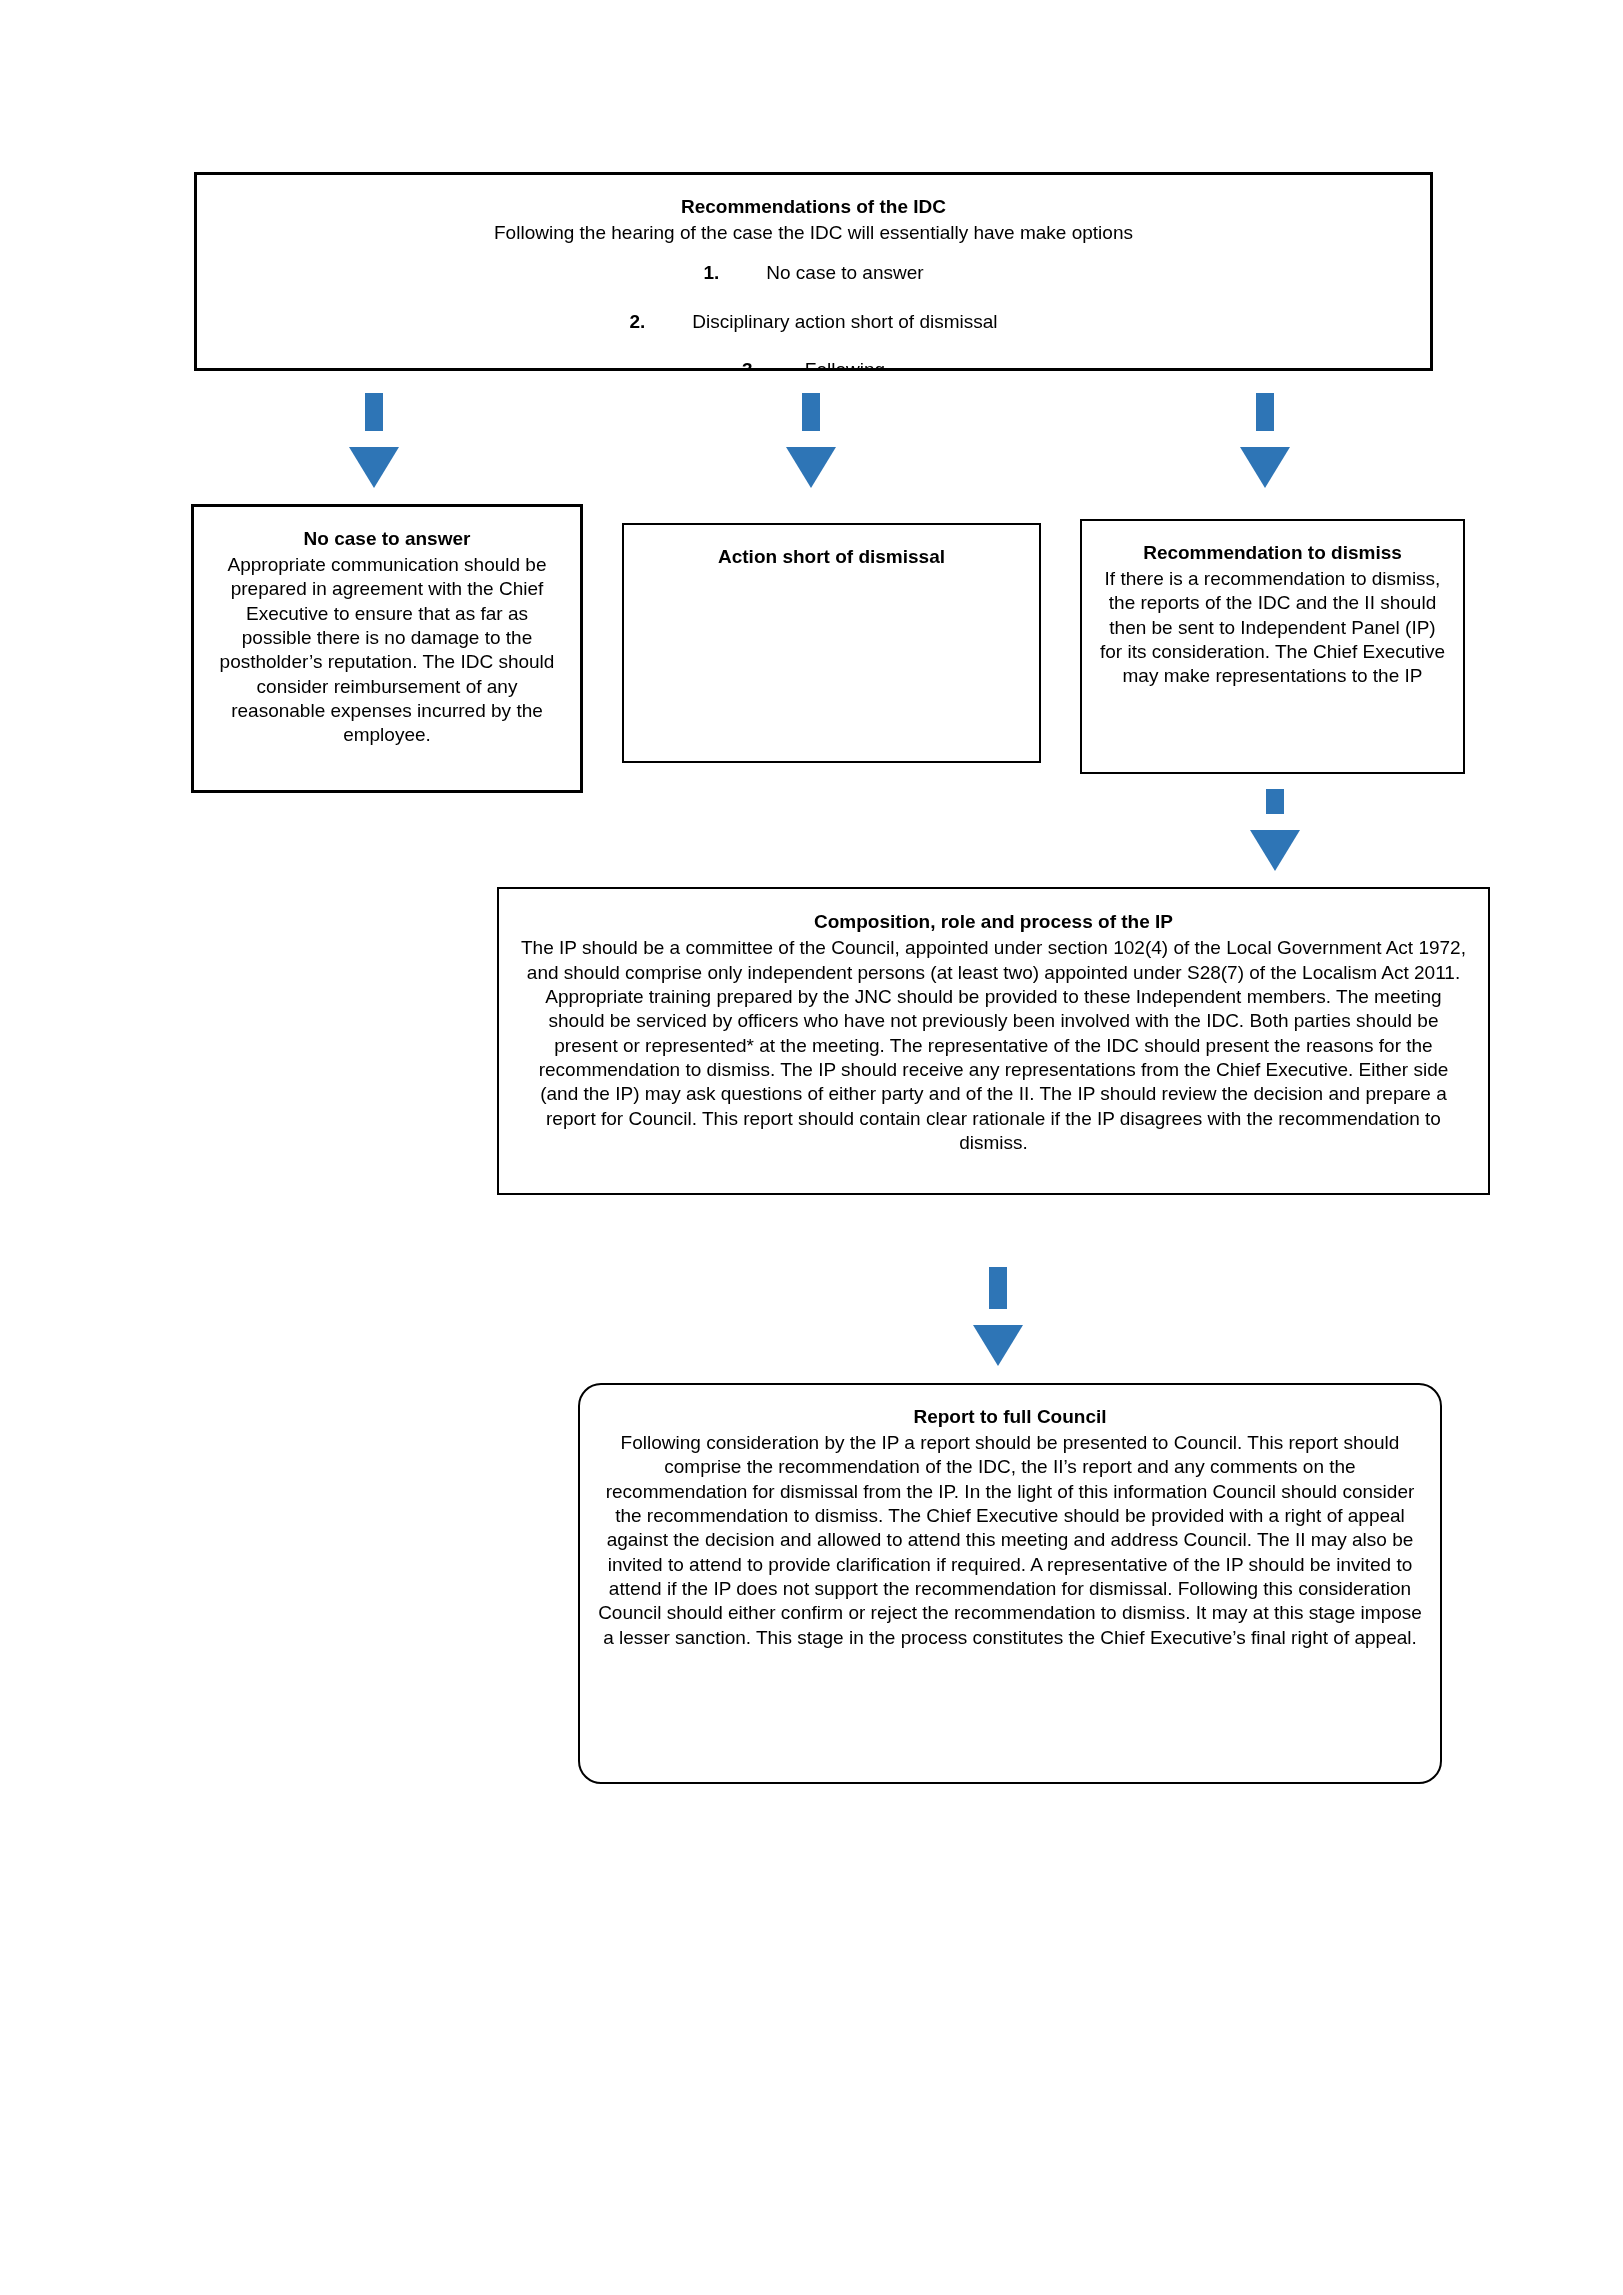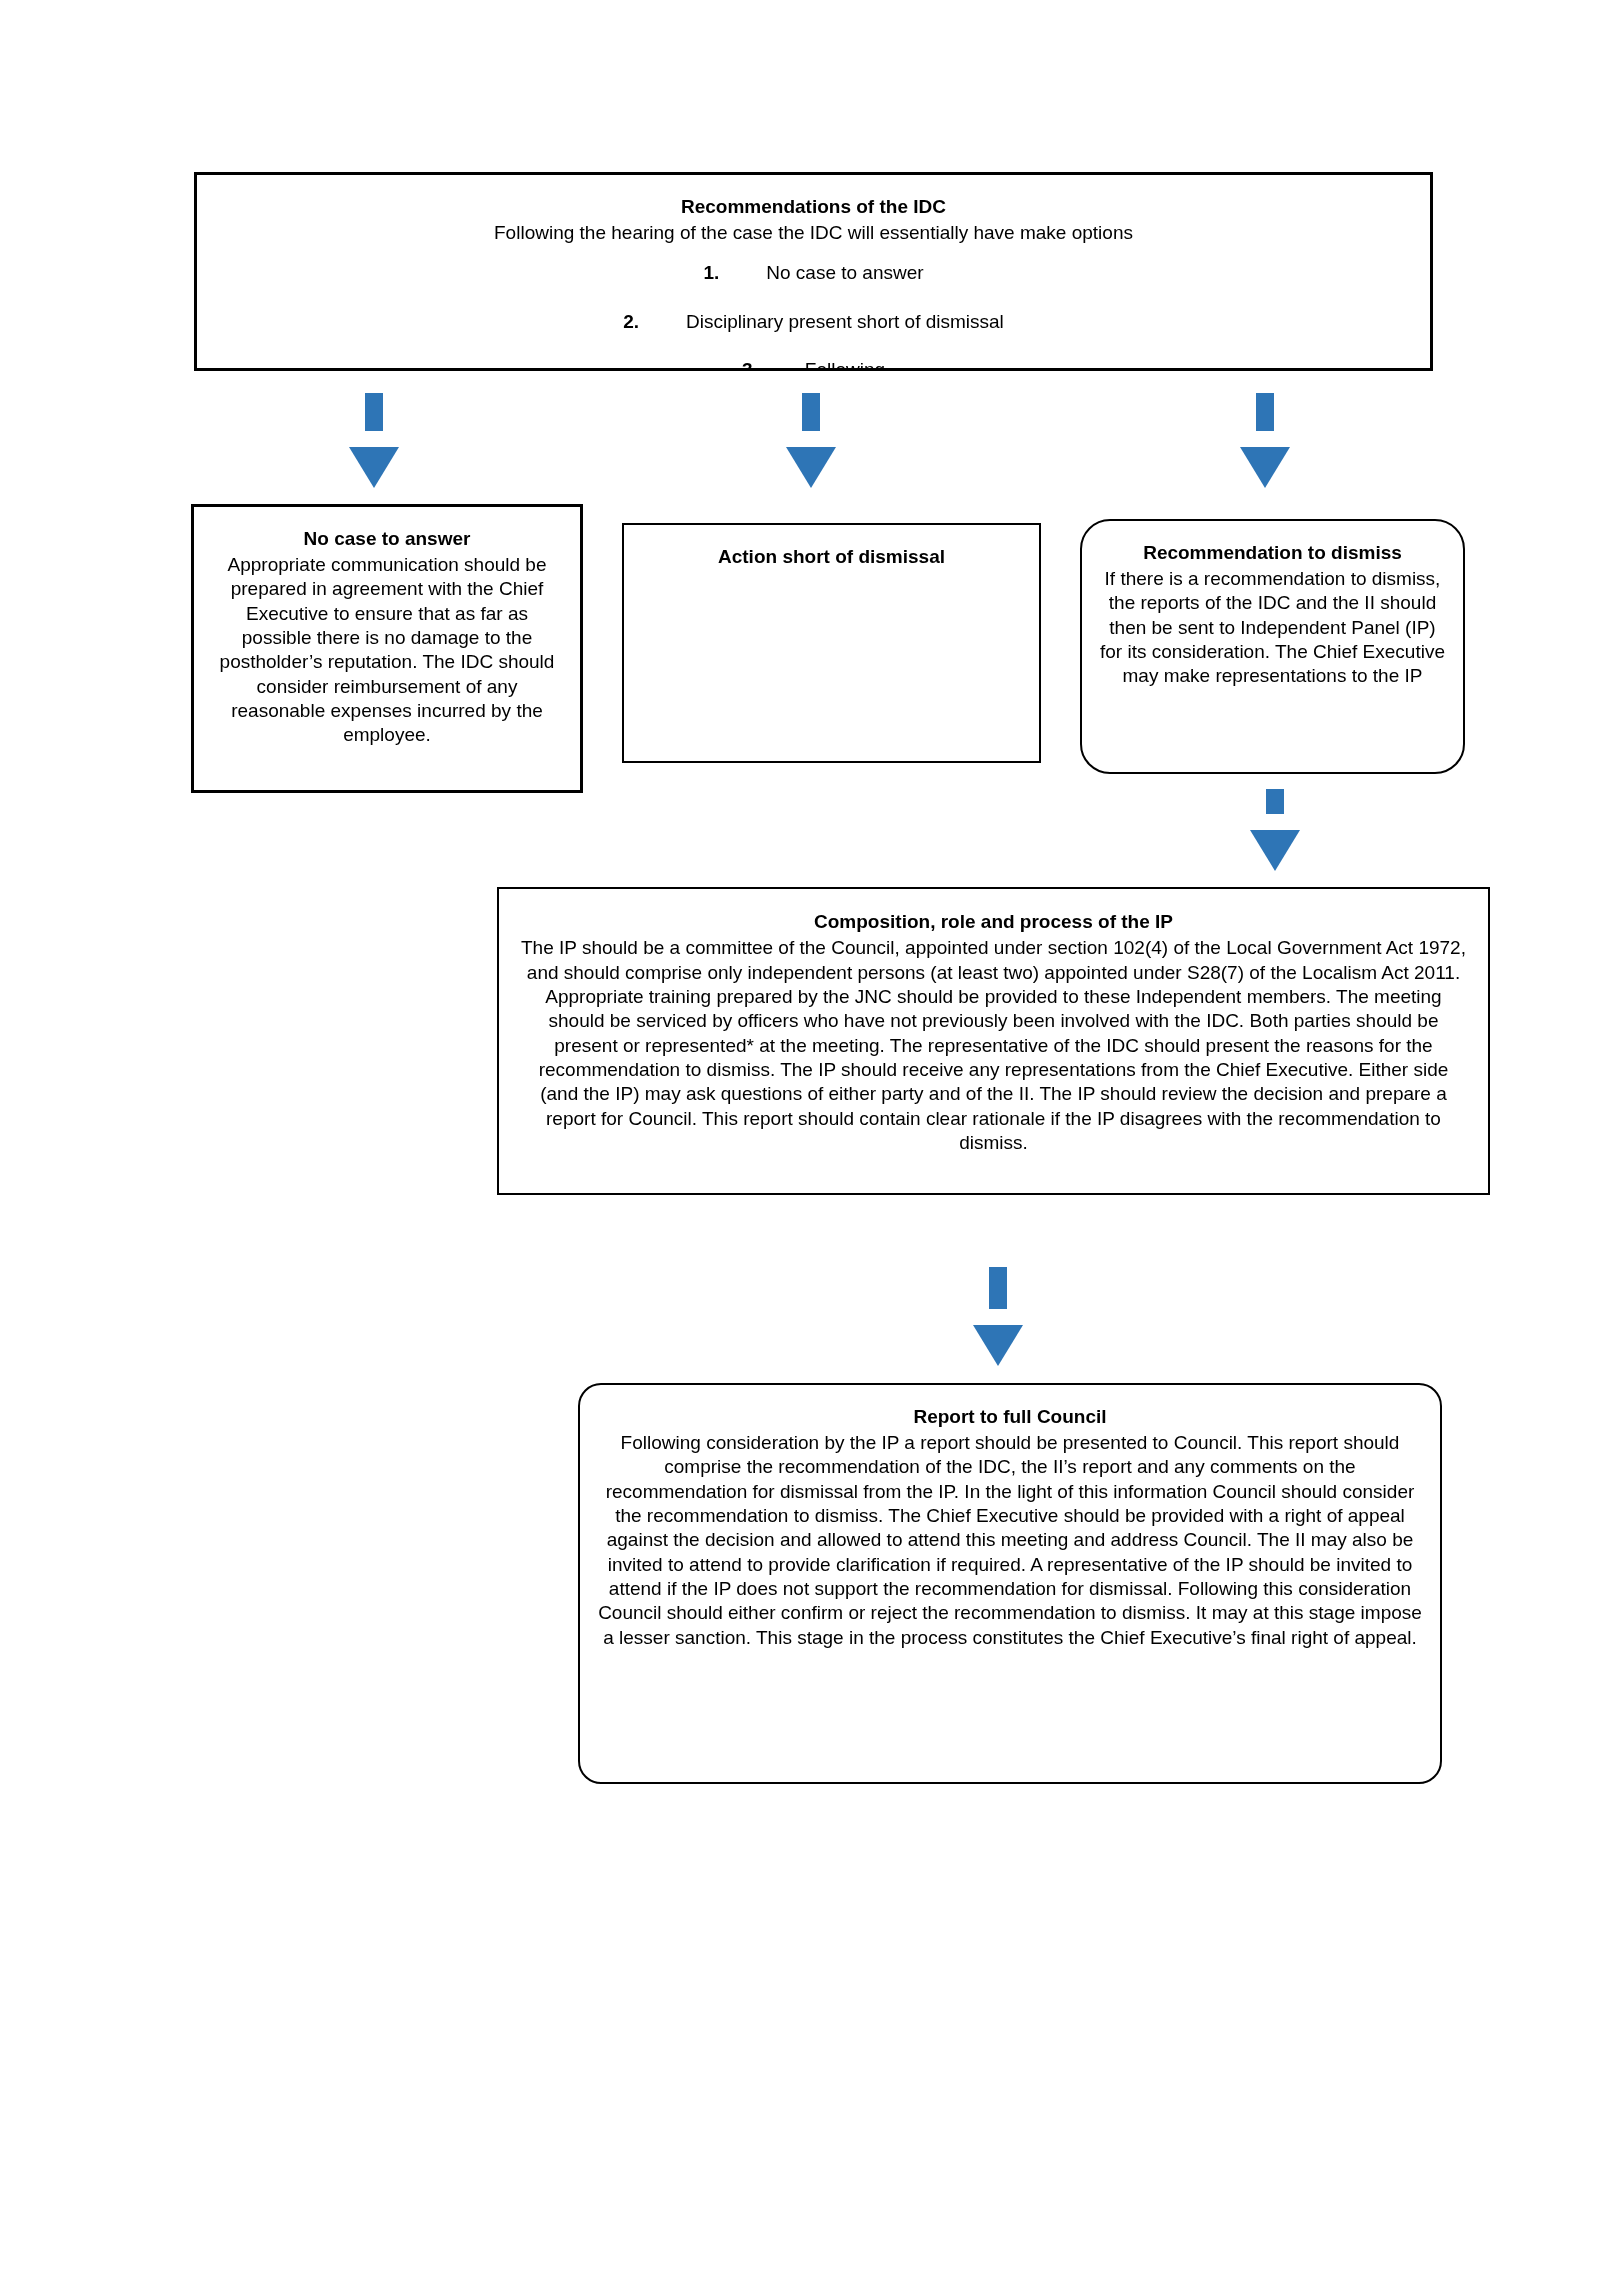--- a/index.html
+++ b/index.html
@@ -26,21 +26,21 @@
   .box h2 {
     font-size: 19px;
     font-weight: bold;
     margin-bottom: 2px;
   }
   .box p { margin: 0; }
 
   .box-top   { left: 162px;  top: 140px;  width: 1239px; height: 199px; border-width: 3.3px; }
   .box-nocase{ left: 159px;  top: 472px;  width: 392px;  height: 289px; border-width: 3.3px; }
   .box-short { left: 590px;  top: 491px;  width: 419px;  height: 240px; }
-  .box-dismiss{ left: 1048px; top: 487px; width: 385px;  height: 255px; border-radius: 30px; }
+  .box-dismiss{ left: 1048px; top: 487px; width: 385px;  height: 255px; }
   .box-ip    { left: 465px;  top: 855px; width: 993px; height: 308px; padding: 13px 19.6px; }
   .box-council{ left: 546px; top: 1351px; width: 864px; height: 401px; border-radius: 23px; }
 
   .option-line {
     display: flex;
     justify-content: center;
     gap: 31px;
   }
   .option-line .num { font-weight: bold; }
 
@@ -75,21 +75,21 @@
 
   <section class="box box-top">
     <h2>Recommendations of the IDC</h2>
     <p>Following the hearing of the case the IDC will essentially have make options</p>
     <div class="option-line">
       <span class="num">1.</span>
       <span>No case to answer</span>
     </div>
     <div class="option-line">
       <span class="num">2.</span>
-      <span>Disciplinary present short of dismissal</span>
+      <span>Disciplinary action short of dismissal</span>
     </div>
     <div class="option-line">
       <span class="num">3.</span>
       <span>Following</span>
     </div>
   </section>
 
   <div class="arrow arrow-1">
     <div class="shaft"></div>
     <div class="head"></div>

